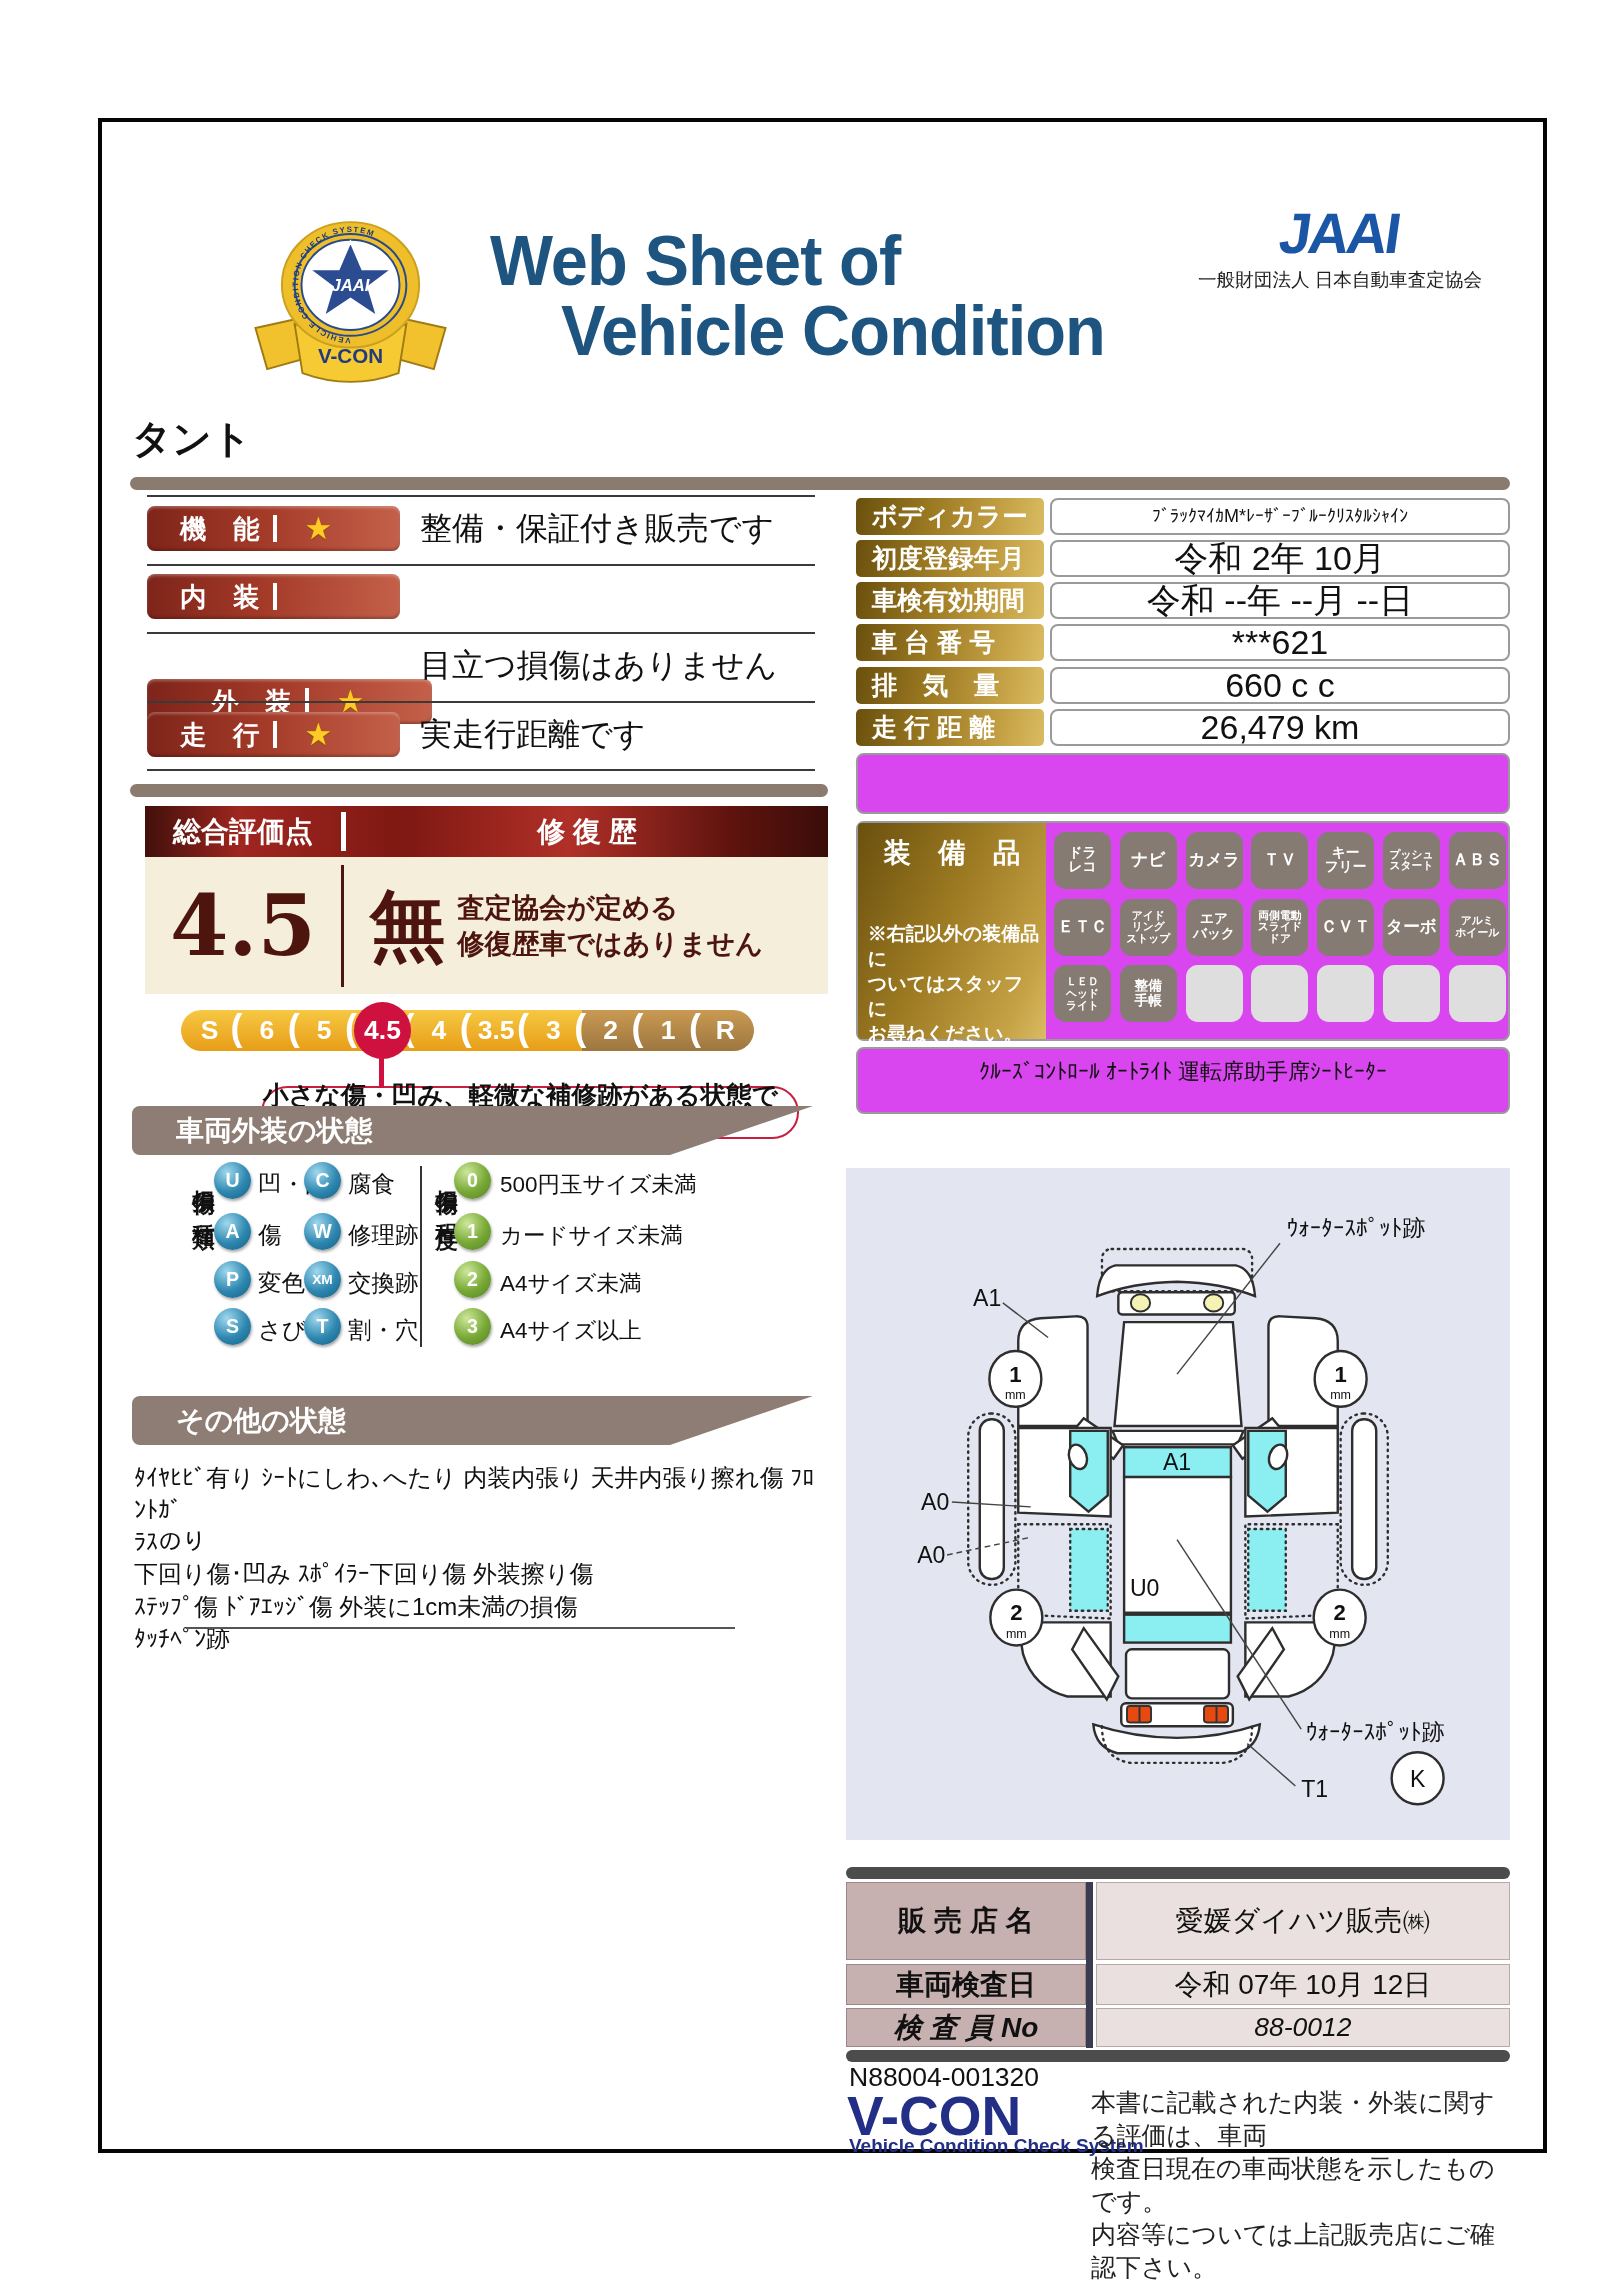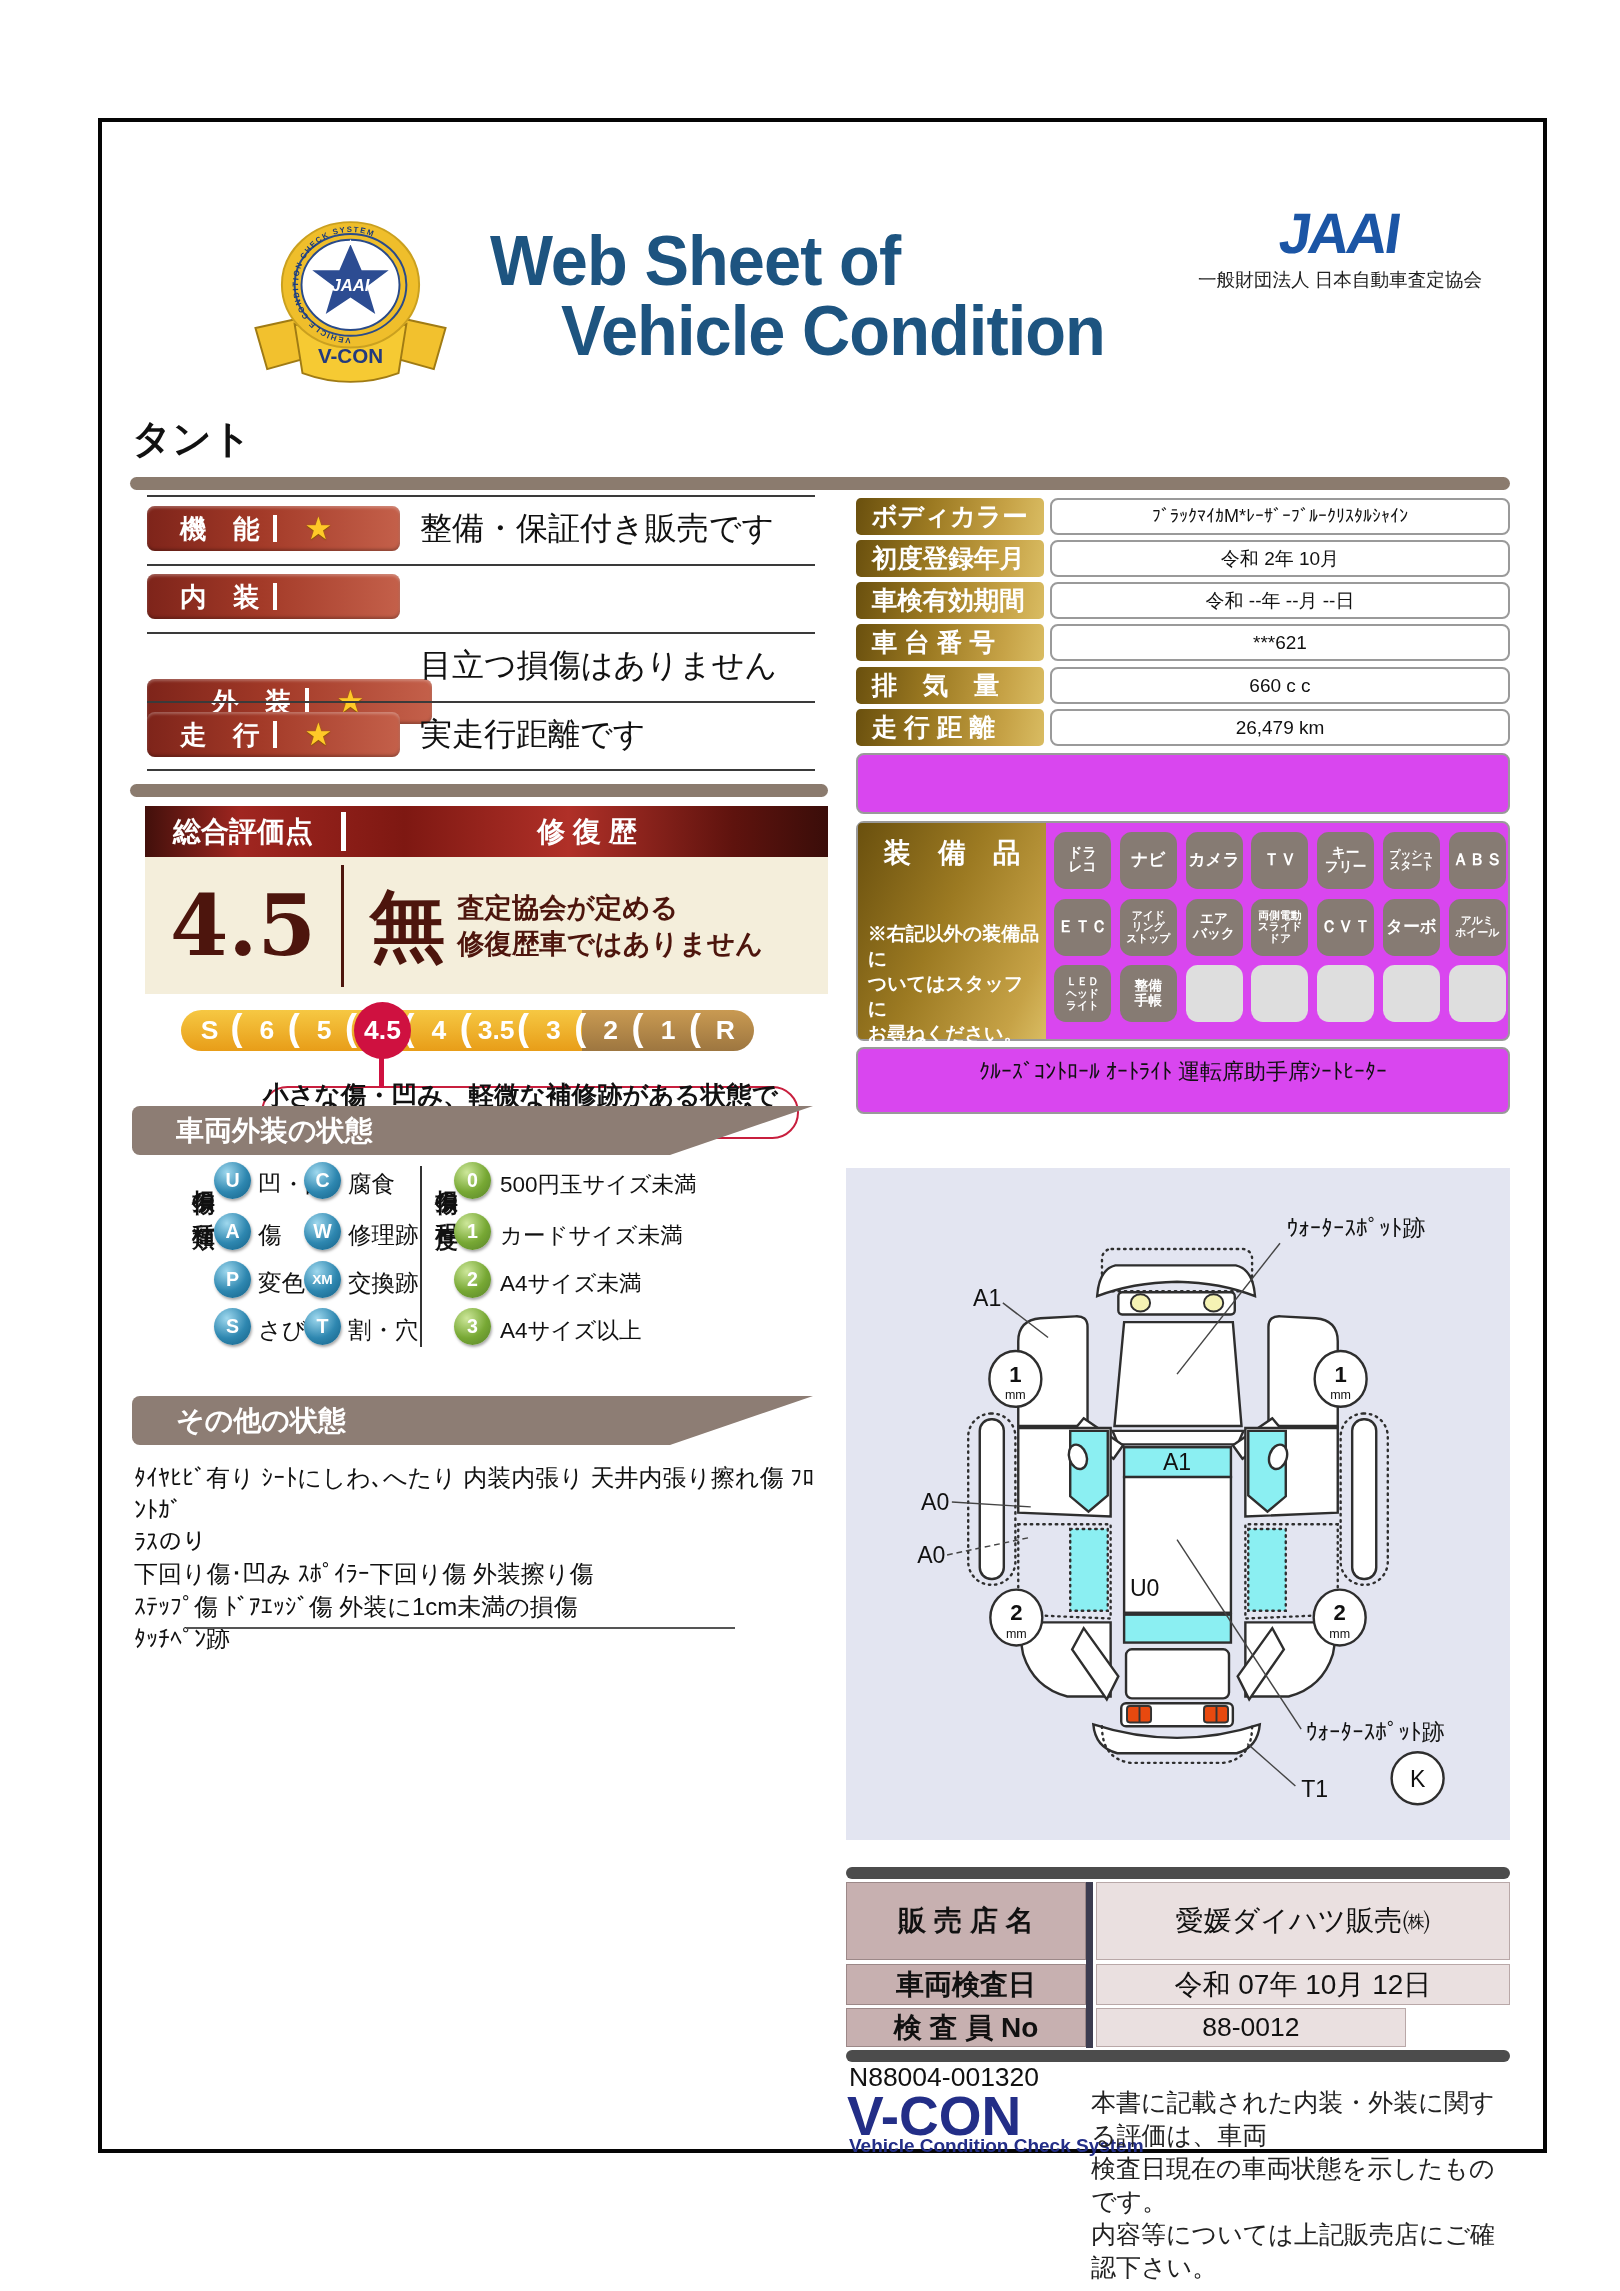--- a/index.html
+++ b/index.html
@@ -57,21 +57,21 @@
        color:#fff;font-size:26.5px;font-weight:bold;display:flex;align-items:center;justify-content:center;z-index:3;}
   .sel-stem{left:379px;top:1057px;width:4.9px;height:31px;background:#cf1140;z-index:2;}
   .callout{left:261px;top:1086px;width:534px;height:49px;border:2.9px solid #c81f3e;border-radius:27.4px;
        background:#fff;display:flex;align-items:center;justify-content:center;font-size:25.5px;font-weight:600;}
 
   
   .irow-label{width:188px;height:37px;border-radius:4.9px;color:#fff;font-size:25.5px;font-weight:bold;
        display:flex;align-items:center;padding-left:15.7px;box-sizing:border-box;white-space:pre;
        background:linear-gradient(100deg,#6a500e,#9c7a22 40%,#c6a246 78%,#d9bc62);}
   .irow-val{left:194px;width:460px;height:37px;background:#fff;border:2px solid #9a9a9a;border-radius:7.8px;
-       display:flex;align-items:center;justify-content:center;font-size:19px;box-sizing:border-box;}
+       display:flex;align-items:center;justify-content:center;font-size:34px;box-sizing:border-box;}
   .irow-val.small{font-size:18px;}
   .wbox{background:#d946ef;border:2px solid #9a9a9a;border-radius:7.8px;box-sizing:border-box;}
 
   
   .equip-gold{width:188px;height:100%;border-radius:3.9px 0 0 3.9px;
        background:linear-gradient(115deg,#6a500e,#9c7a22 45%,#c6a246 85%,#d9bc62);}
   .equip-title{position:absolute;left:0;top:11.8px;width:188px;text-align:center;color:#fff;
        font-size:27.4px;font-weight:bold;white-space:pre;}
   .equip-note{position:absolute;left:9.8px;top:98px;width:174px;color:#fff;font-size:19px;
        line-height:1.32;white-space:pre-line;font-weight:bold;}
@@ -409,21 +409,21 @@
 
   <div class="abs bar-dark" style="left:846px;top:1867px;width:664px;"></div>
   <div class="abs" style="left:846px;top:1882px;width:664px;height:78px;display:flex;">
     <div class="srow-label">販 売 店 名</div>
     <div class="srow-val" style="flex:1;margin-left:9.8px;">愛媛ダイハツ販売㈱</div>
   </div>
   <div class="abs" style="left:846px;top:1964px;width:664px;height:41px;display:flex;">
     <div class="srow-label">車両検査日</div>
     <div class="srow-val" style="flex:1;margin-left:9.8px;">令和 07年 10月 12日</div>
   </div>
-  <div class="abs" style="left:846px;top:2008px;width:560px;height:39px;display:flex;">
+  <div class="abs" style="left:846px;top:2008px;width:664px;height:39px;display:flex;font-style:italic;">
     <div class="srow-label">検 査 員 No</div>
     <div class="srow-val" style="flex:1;margin-left:9.8px;font-size:26.5px;">88-0012</div>
   </div>
   <div class="abs sales-div"></div>
   <div class="abs bar-dark" style="left:846px;top:2050px;width:664px;"></div>
 
   <div class="abs docno">N88004-001320</div>
   <div class="abs vcon">V-CON</div>
   <div class="abs vcon-sub">Vehicle Condition Check System</div>
   <div class="abs foot-note">本書に記載された内装・外装に関する評価は、車両

